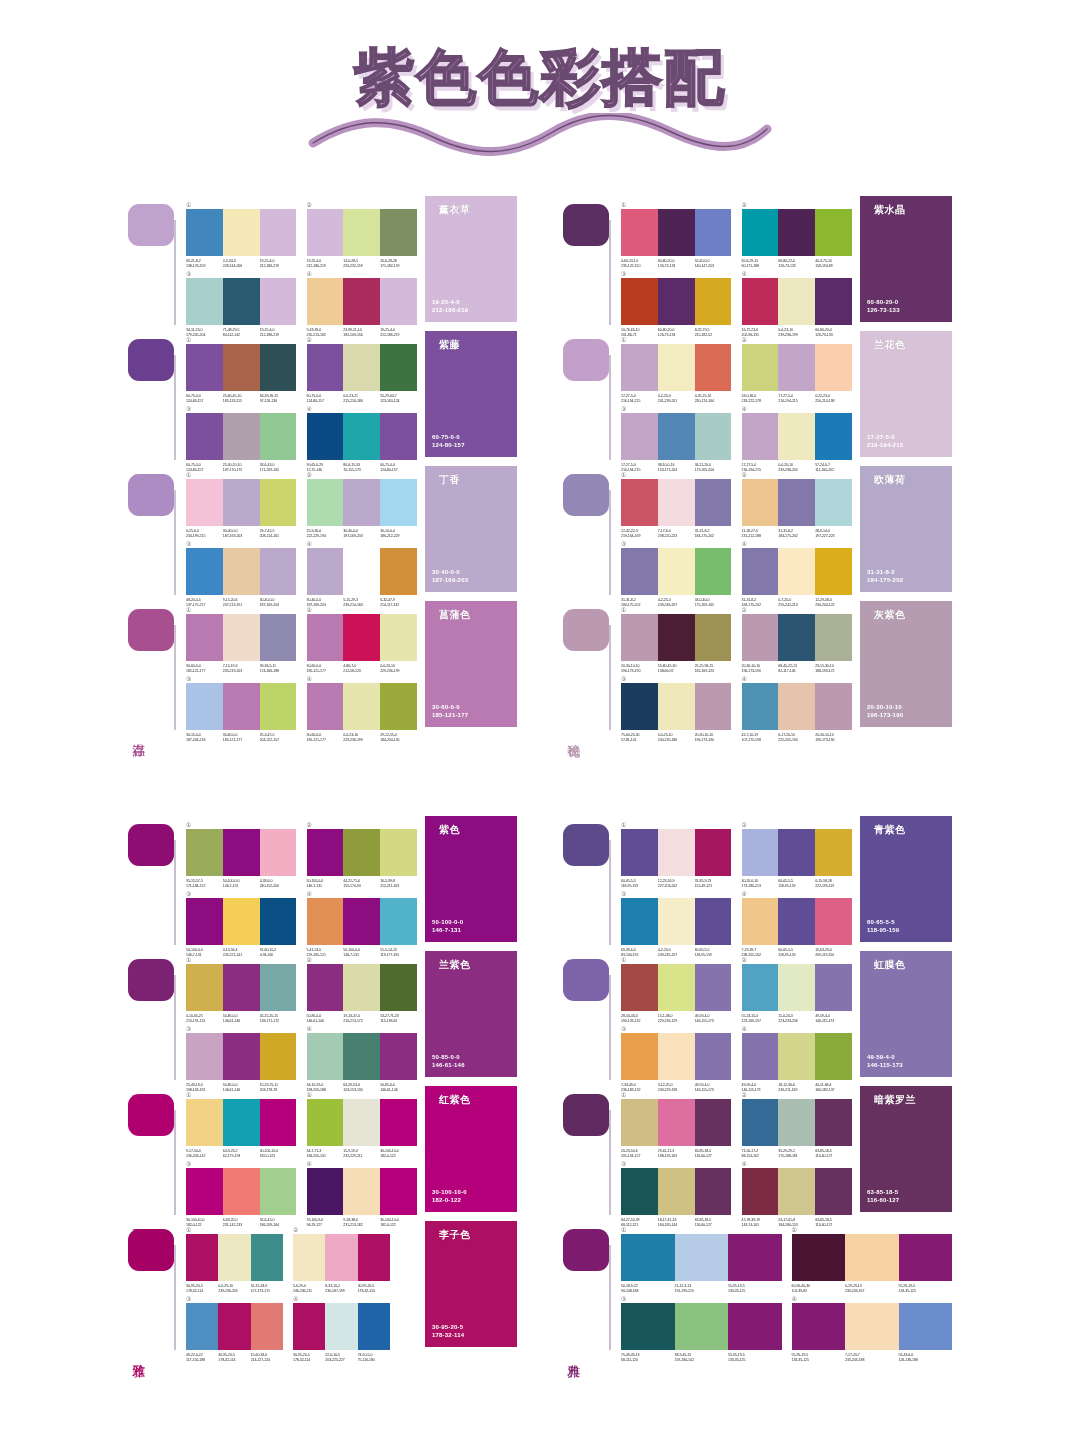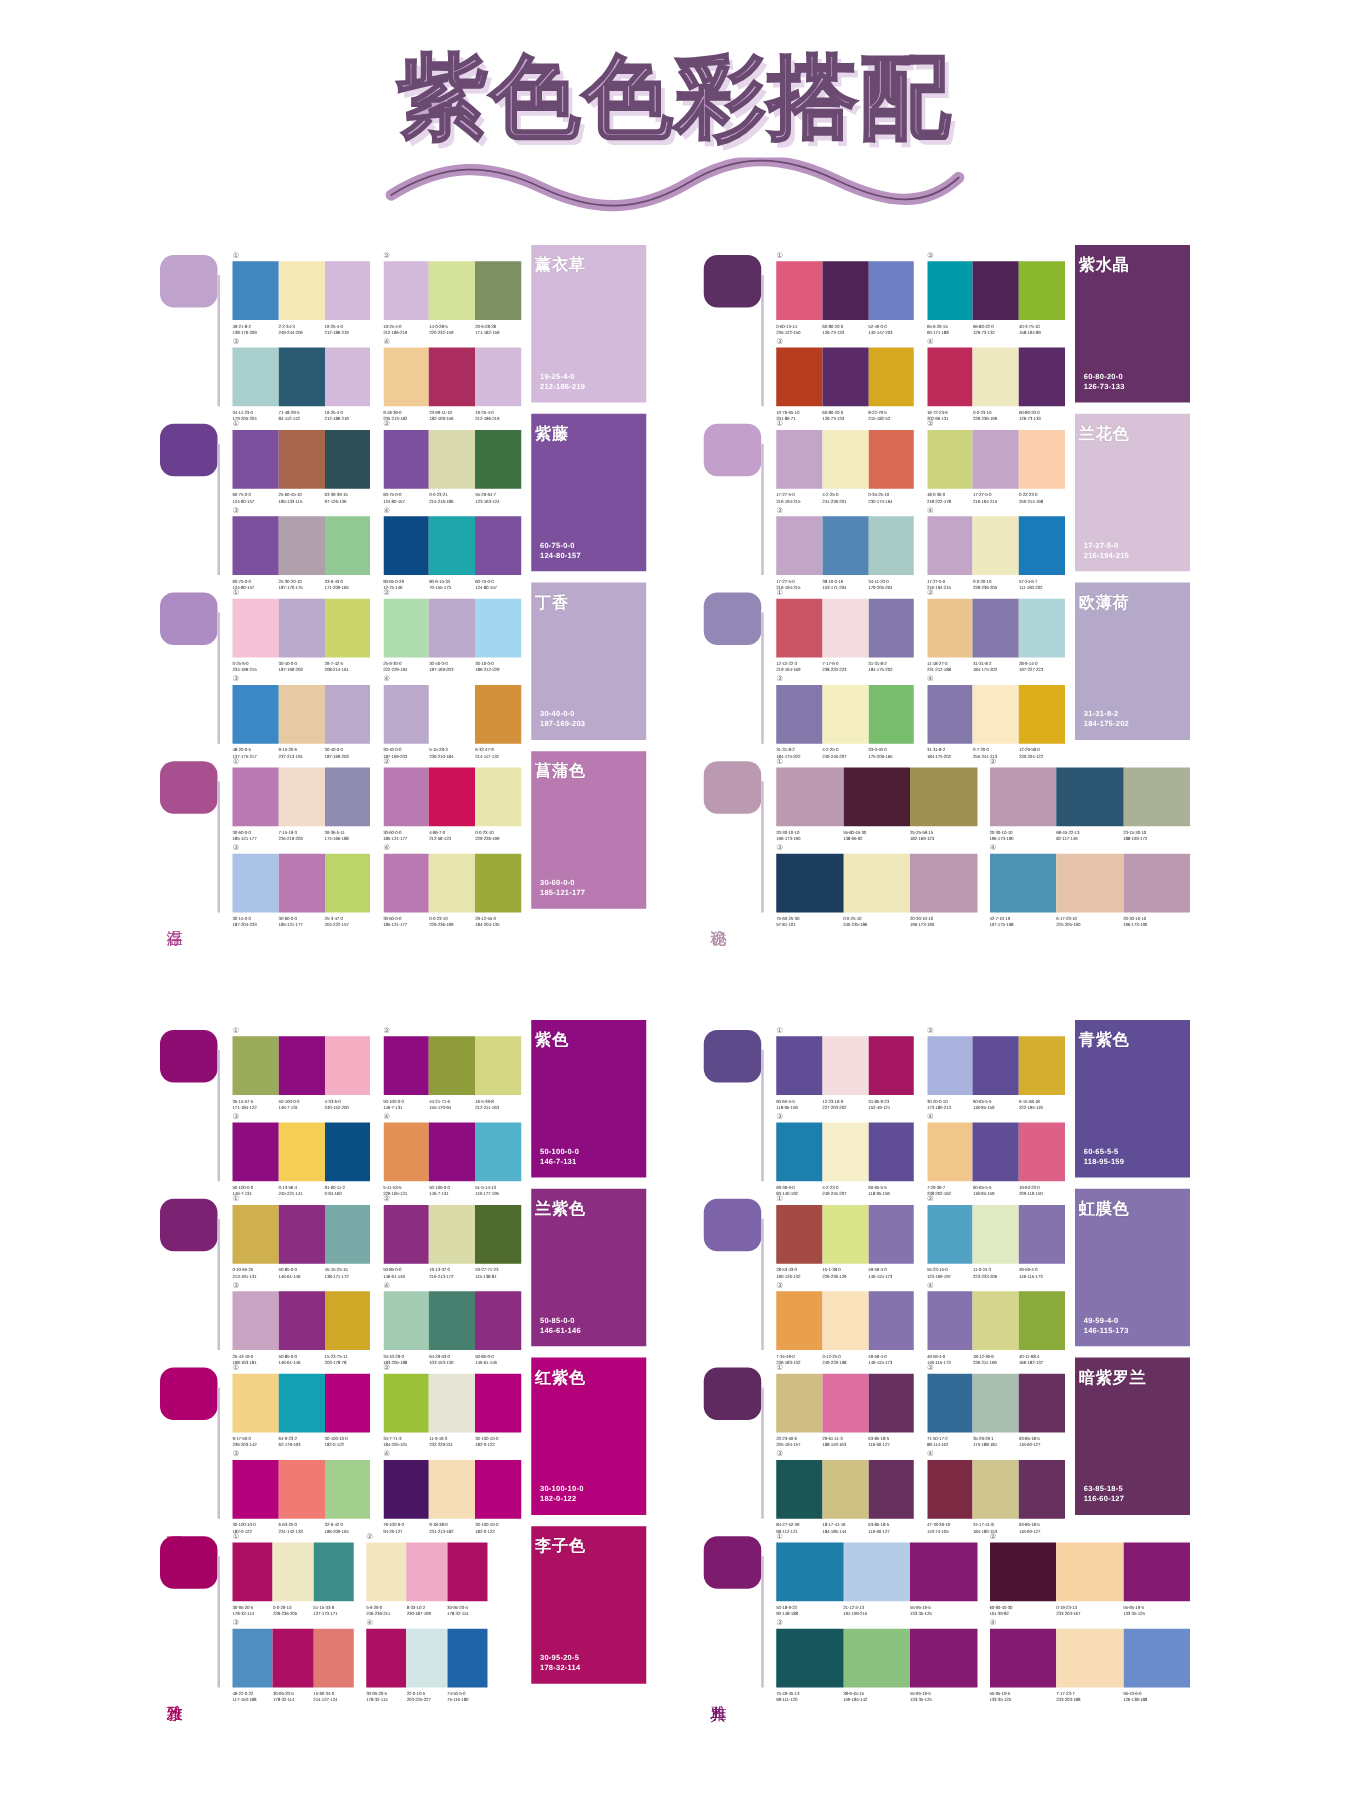--- a/index.html
+++ b/index.html
@@ -5,25 +5,25 @@
   * { margin:0; padding:0; box-sizing:border-box; }
   body {
     width:1080px; height:1439px;
     background:#ffffff;
     font-family:"Liberation Sans","DejaVu Sans",sans-serif;
     position:relative; overflow:hidden;
   }
   
   .title-wrap { position:absolute; top:46px; left:0; width:1080px; text-align:center; }
   .title {
-    font-size:72px; font-weight:bold; letter-spacing:2px;
+    font-size:60px; font-weight:bold; letter-spacing:2px;
     color:#c6a6cd;
     -webkit-text-stroke:2px #6b4a72;
     text-shadow:4px 5px 0 #e6d6ea;
-    font-family:Liberation Mono, monospace;
+    font-family:Liberation Sans, sans-serif;
     line-height:1.05;
   }
   .squiggle { display:block; margin:4px auto 0; }
   
   .section { position:absolute; left:0; width:1080px; }
   .sec-top { top:196px; }
   .sec-bot { top:816px; }
   .col-grid { display:flex; gap:46px; padding:0 128px; }
   .column { width:394px; }
   .block { display:flex; height:135px; position:relative; }
@@ -51,22 +51,22 @@
   .nums { display:flex; margin-top:3px; }
   .nums > div { flex:1; padding-right:2px; }
   .cmyk, .rgb {
     font-size:3.6px; line-height:5px; color:#2c2c2c;
     font-family:"Liberation Sans","DejaVu Sans",sans-serif;
     letter-spacing:-0.1px; white-space:nowrap;
   }
   
   .named { width:92px; flex:0 0 92px; margin-left:8px; position:relative; height:126px; }
   .named .nm {
-    position:absolute; top:7px; left:3px; color:#ffffff;
-    font-size:13px; font-weight:bold; letter-spacing:0.5px;
+    position:absolute; top:7px; left:14px; color:#ffffff;
+    font-size:10px; font-weight:bold; letter-spacing:0.5px;
     font-family:"DejaVu Sans","Liberation Sans",sans-serif;
     text-shadow:0 0 1px rgba(0,0,0,.25);
   }
   .named .vals {
     position:absolute; bottom:8px; left:7px; color:#ffffff;
     font-size:6px; line-height:8px; font-weight:bold; letter-spacing:0.2px;
   }
 </style>
 </head>
 <body>
@@ -901,20 +901,27 @@
                   <div class="cmyk">6-17-20-10</div>
                   <div class="rgb">225-205-190</div>
                 </div>
                 <div>
                   <div class="cmyk">20-30-10-10</div>
                   <div class="rgb">196-173-190</div>
                 </div>
               </div>
             </div>
           </div>
+          <div class="named" style="background: rgb(181, 156, 176);">
+            <div class="nm">灰紫色</div>
+            <div class="vals">
+              <div>20-30-10-10</div>
+              <div>196-173-190</div>
+            </div>
+          </div>
         </div>
       </div>
     </div>
 </div>
 <div class="section sec-bot">
   <div class="col-grid">
       <div class="column">
         <div class="block">
           <div class="chip-col">
             <div class="chip" style="background: rgb(142, 13, 115);"></div>

